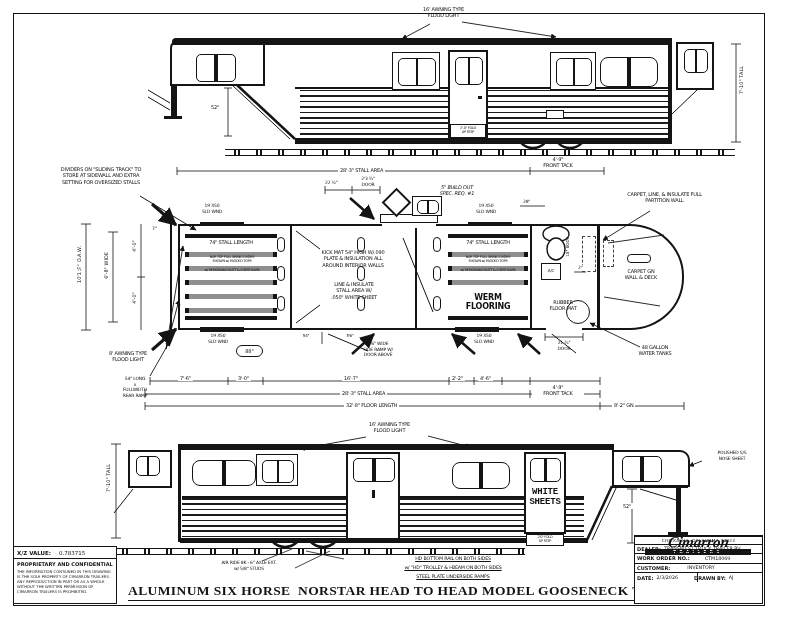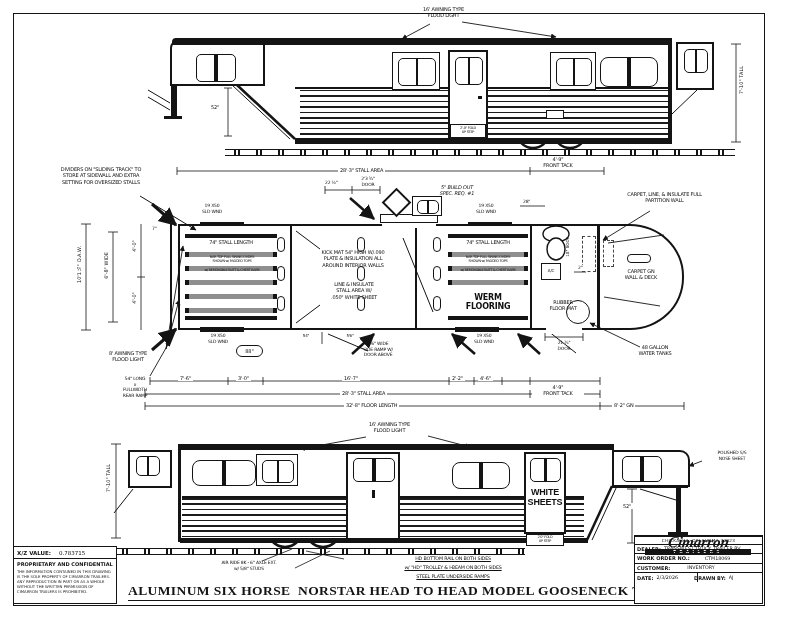--- a/index.html
+++ b/index.html
@@ -22,21 +22,21 @@
         box-sizing:border-box;
         background:repeating-linear-gradient(90deg,transparent 0 9px,#141414 9px 11px,transparent 11px 13px,#141414 13px 15px,transparent 15px 22px);}
   .graybar{position:absolute;height:4.5px;background:#8f8f8f;border-left:4px solid #141414;border-right:4px solid #141414;}
   .capsule{position:absolute;width:8px;height:15px;border:1.8px solid #141414;border-radius:5px;background:#fff;box-sizing:border-box;}
   .winbar{position:absolute;border:1.5px solid #141414;border-radius:5px;background:
       linear-gradient(90deg,transparent 0 46%,#141414 46% 54%,transparent 54% 100%);}
   .dashbox{position:absolute;border:1px dashed #444;background:transparent;}
   .und{text-decoration:underline;}
   .main-title{position:absolute;font-family:"Liberation Serif",serif;font-weight:bold;
       font-size:13.5px;letter-spacing:0.4px;white-space:pre;border-bottom:1.6px solid #141414;padding-bottom:1px;}
-  .serifb{font-family:Liberation Sans, sans-serif;font-weight:bold;}
+  .serifb{font-family:Liberation Mono, monospace;font-weight:bold;}
   .tb-row{position:relative;border-top:1px solid #141414;display:flex;align-items:center;box-sizing:border-box;}
   .tb-lab{font-weight:bold;font-size:5px;padding-left:2px;white-space:nowrap;}
   .tb-val{font-size:4.8px;white-space:nowrap;padding-left:3px;}
 </style>
 </head>
 <body>
 
 <div id="canvas">
 
   <div class="abs" style="left:13px;top:13px;width:750px;height:591px;border:1.5px solid #141414;"></div>

